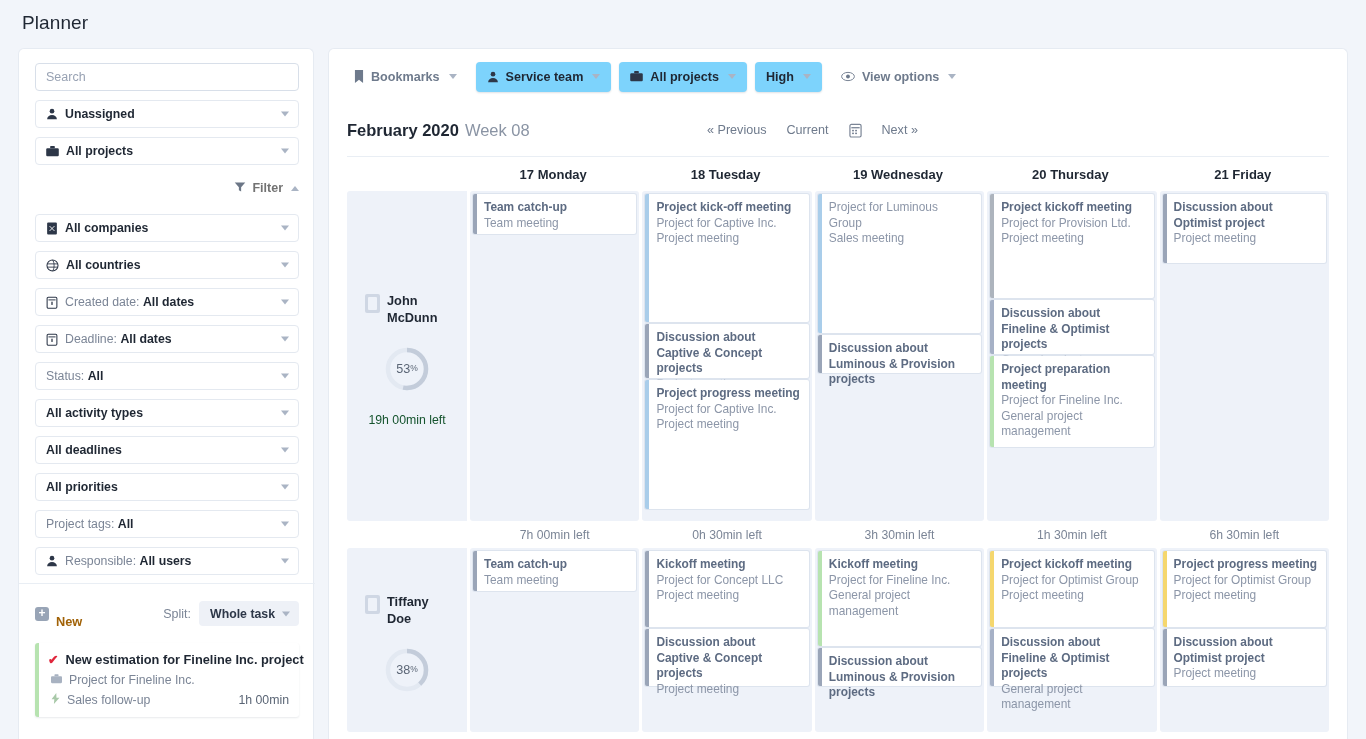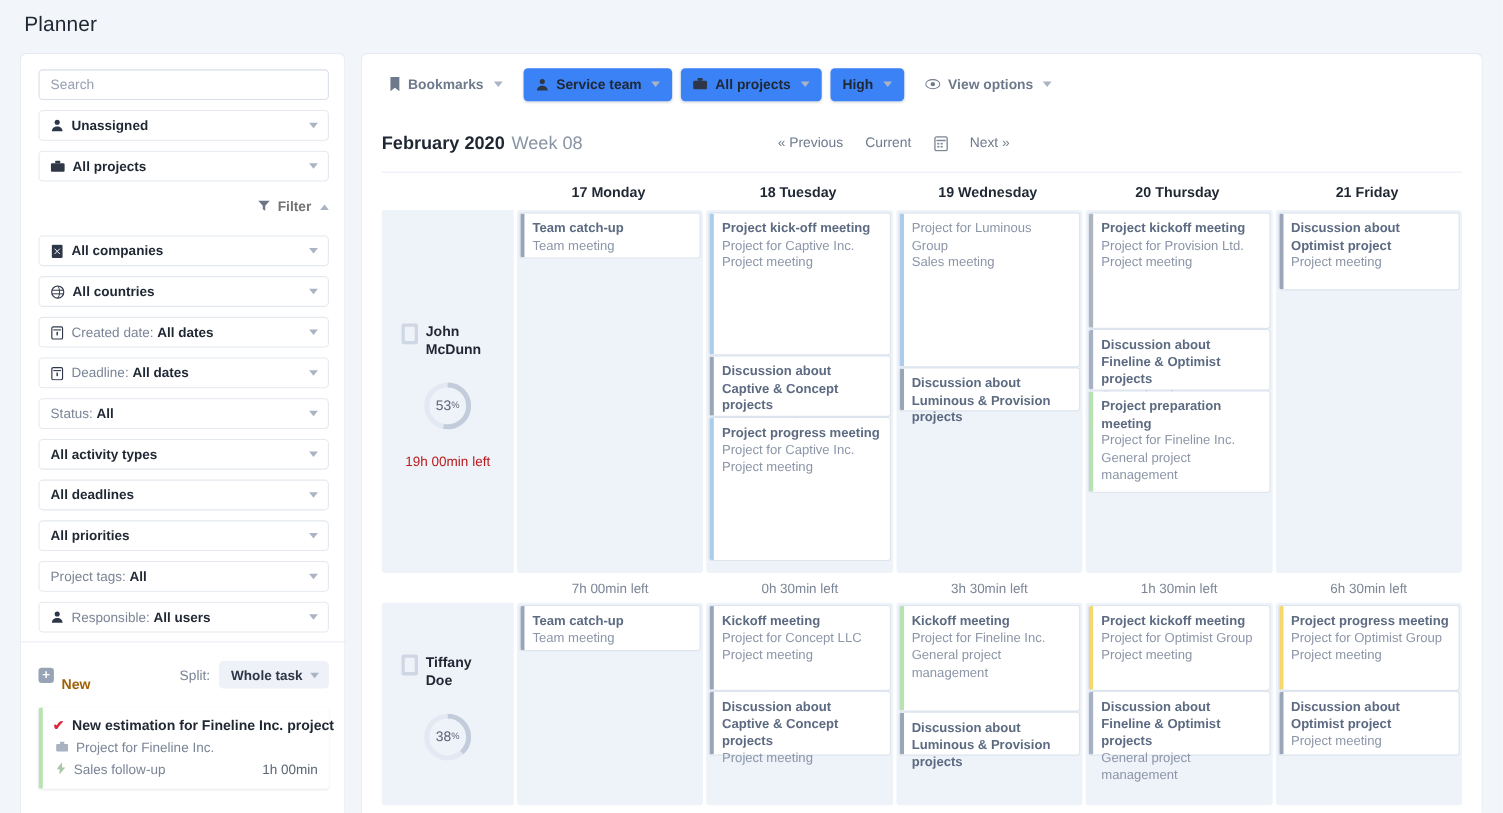--- a/index.html
+++ b/index.html
@@ -137,21 +137,21 @@
   .toolbar {
     height: 55px; display: flex; align-items: center;
     padding-left: 14px; gap: 8px;
   }
   .tb-btn {
     display: flex; align-items: center; gap: 7px;
     height: 30px; padding: 0 11px; border-radius: 4px;
     font-size: 12.6px; font-weight: bold; color: #1f2733;
     cursor: pointer; white-space: nowrap; justify-content: center;
   }
-  .tb-btn.boxed { background: #3b82f6; box-shadow: 0 1px 2px rgba(30,45,70,.14); }
+  .tb-btn.boxed { background: #7dd3fc; box-shadow: 0 1px 2px rgba(30,45,70,.14); }
   .tb-btn.plain { color: #6e7a8c; }
   .tb-caret {
     width: 0; height: 0;
     border-left: 4px solid transparent;
     border-right: 4px solid transparent;
     border-top: 5px solid #aab4c4;
     margin-left: 2px;
   }
 
   .date-bar {
@@ -221,21 +221,21 @@
   }
   .donut { margin-top: 20px; position: relative; width: 46px; height: 46px; }
   .donut svg { display: block; }
   .donut .pct {
     position: absolute; inset: 0; display: flex;
     align-items: center; justify-content: center;
     font-size: 12.6px; color: #5a6575;
   }
   .donut .pct sup { font-size: 8.5px; vertical-align: baseline; position: relative; top: -1px; }
   .left-time {
-    margin-top: 21px; font-size: 12.3px; color: #b91c1c;
+    margin-top: 21px; font-size: 12.3px; color: #14532d;
   }
   .daycol {
     background: #eef2f9;
     border-radius: 3px;
     padding: 3px 3px 0 3px;
     display: flex; flex-direction: column; gap: 2px;
     overflow: hidden;
   }
   .ev {
     background: #fff;

